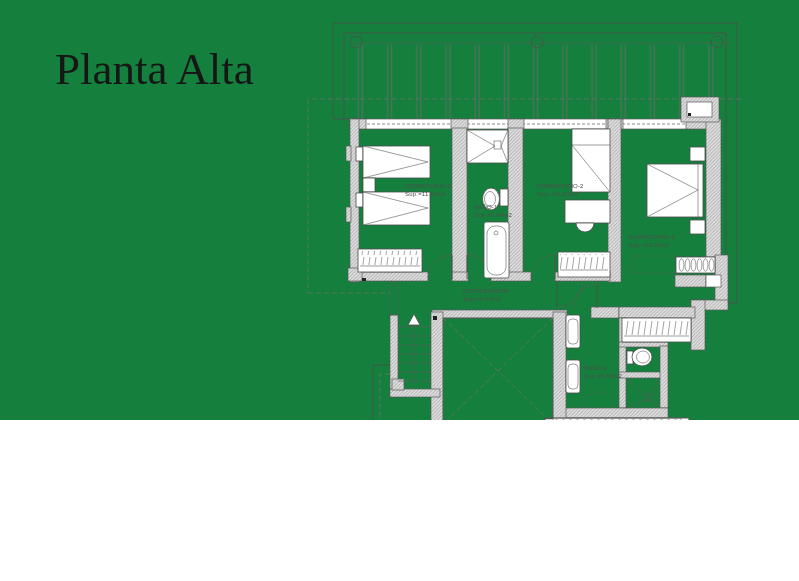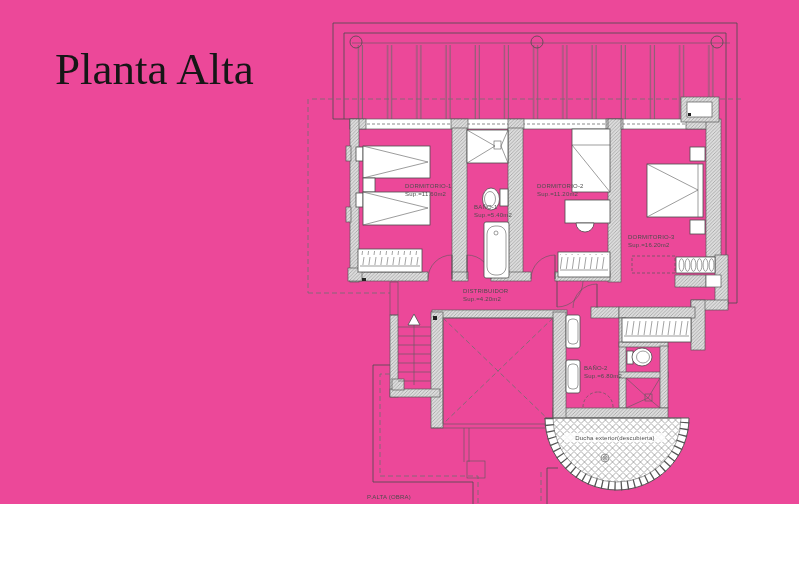--- a/index.html
+++ b/index.html
@@ -1,16 +1,16 @@
 <!DOCTYPE html>
 <html><head>
 <meta charset="utf-8">
 <style>
   html,body{margin:0;padding:0;background:#ffffff;}
-  .stage{position:relative;width:799px;height:504px;background:#ec4899;overflow:hidden;
+  .stage{position:relative;width:799px;height:420px;background:#15803d;overflow:hidden;
          font-family:"Liberation Sans",sans-serif;}
   svg{display:block;}
   .title{font-family:"Liberation Serif","DejaVu Serif",serif;font-size:45px;fill:#161616;}
   .lbl{font-family:"Liberation Sans","DejaVu Sans",sans-serif;font-size:6px;fill:#4d4d4d;letter-spacing:.2px;}
   .lbl-mid{text-anchor:middle;}
   .ln{stroke:#4d4d4d;stroke-width:.8;fill:none;}
   .thin{stroke:#5a5a5a;stroke-width:.6;fill:none;}
   .wall{fill:url(#hatchWall);stroke:#5a5a5a;stroke-width:.7;}
   .furn{stroke:#4d4d4d;stroke-width:.8;fill:#ffffff;}
   .dash{stroke:#6e6e6e;stroke-width:.8;fill:none;stroke-dasharray:5 3;}

